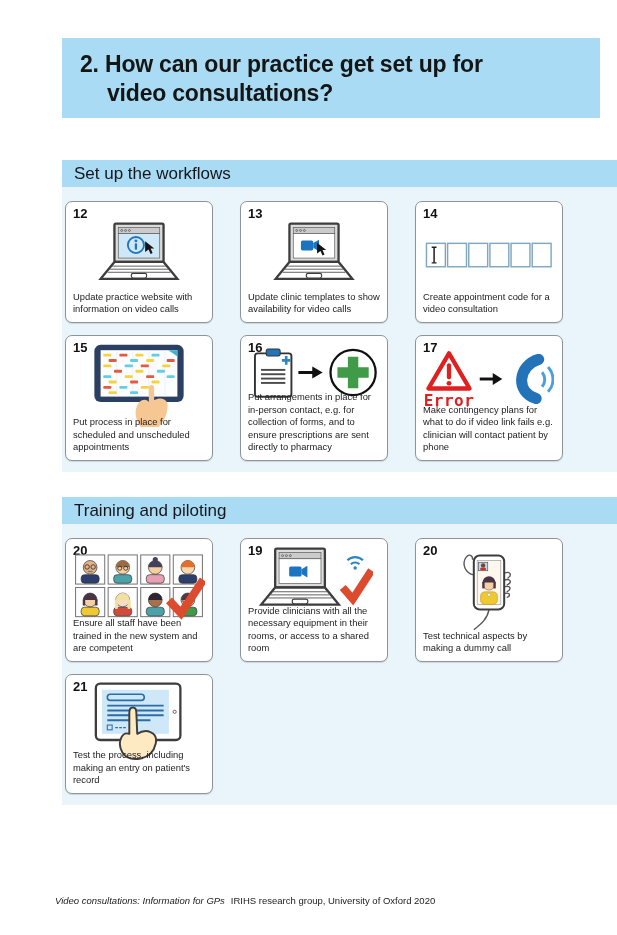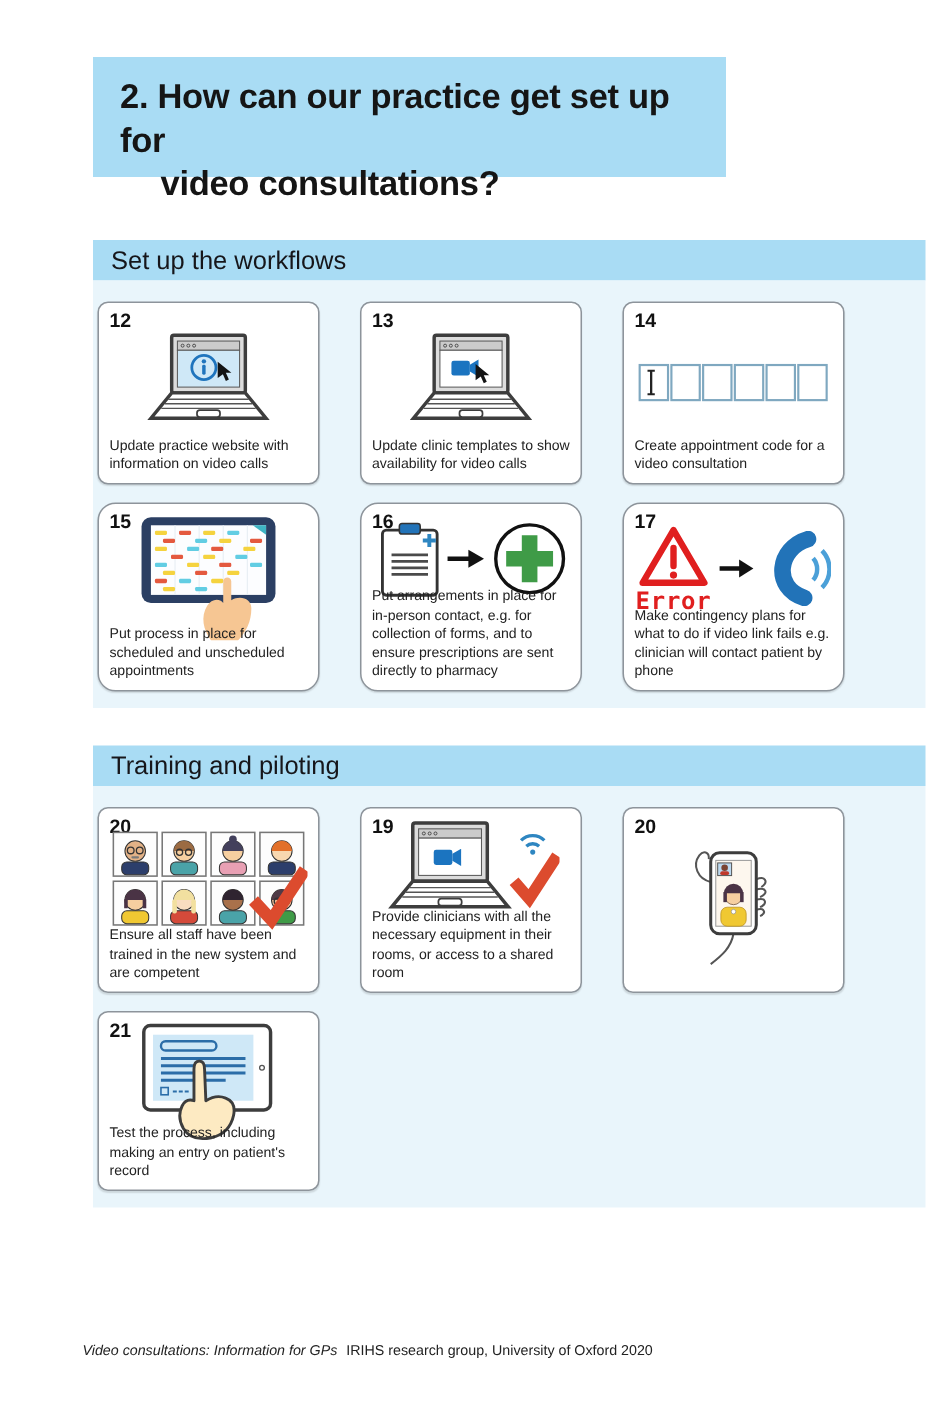--- a/index.html
+++ b/index.html
@@ -1,21 +1,21 @@
 <!DOCTYPE html>
 <html style="--banner: #a9dcf4; --sectionbg: #e9f5fb;"><head>
 <meta charset="utf-8">
 <style>
   html,body{margin:0;padding:0;}
   body{
     width:617px;height:935px;background:#ffffff;position:relative;
     font-family:"Liberation Sans", sans-serif;color:#1c1c1c;overflow:hidden;
   }
   .title-banner{
-    margin:38px 0 0 62px;width:422px;height:80px;background:var(--banner,#a9dcf4);
+    margin:38px 0 0 62px;width:538px;height:80px;background:var(--banner,#a9dcf4);
     box-sizing:border-box;padding:12px 10px 0 18px;
   }
   .title-banner .t1,.title-banner .t2{
     font-size:23px;font-weight:bold;color:#151515;line-height:1.25;letter-spacing:-0.2px;
   }
   .title-banner .t2{margin-left:27px;}
   .section{margin-left:62px;width:617px;}
   .sec1{margin-top:42px;}
   .sec2{margin-top:25px;}
   .section-header{
@@ -25,21 +25,21 @@
   .section-body{
     background:var(--sectionbg,#e9f5fb);box-sizing:border-box;
     padding:14px 33px 11px 3px;
   }
   .cards{display:grid;grid-template-columns:repeat(3,148px);column-gap:27px;row-gap:12px;}
   .card{
     background:#fff;border:1px solid #8d949b;border-radius:7px;box-sizing:border-box;
     height:122px;padding:5px 7px 6px 7px;display:flex;flex-direction:column;
     box-shadow:0 1px 1px rgba(0,0,0,0.12);
   }
-  .sec1 .card:nth-child(n+4){height:126px;border-radius:12px;}
+  .sec1 .card:nth-child(n+4){height:126px;}
   .sec2 .card{height:124px;}
   .sec2 .card:nth-child(4){height:120px;}
   .card-number{font-size:13px;font-weight:bold;color:#111;line-height:1;}
   .icon-area{flex:1;display:flex;align-items:center;justify-content:center;min-height:0;}
   .icon-row{display:flex;align-items:center;justify-content:center;gap:4px;}
   .caption{font-size:9.4px;line-height:1.34;color:#222;margin-top:auto;}
   .err-stack{display:flex;flex-direction:column;align-items:center;}
   .err-label{
     font-family:"DejaVu Sans Mono", monospace;font-weight:bold;color:#e01f1f;
     font-size:16px;letter-spacing:0.5px;line-height:1;margin-top:1px;
@@ -336,20 +336,21 @@
             <path d="M38.5,35 a7.5,7.5 0 0 1 15,0 z" fill="#4a3345"></path>
             <rect x="38" y="34" width="2.8" height="8" fill="#4a3345"></rect>
             <rect x="51.2" y="34" width="2.8" height="8" fill="#4a3345"></rect>
             <rect x="36" y="46" width="20" height="15" rx="5" fill="#f0c832" stroke="#b98f1e" stroke-width="0.6"></rect>
             <circle cx="46" cy="49.5" r="1.8" fill="#fff" stroke="#888" stroke-width="0.5"></circle>
             <rect x="33.5" y="11" width="11" height="10" fill="#bcd9f0" stroke="#555" stroke-width="0.8"></rect>
             <circle cx="39" cy="14.8" r="2.6" fill="#7a4433"></circle>
             <rect x="35.5" y="17.6" width="7" height="3" rx="1.5" fill="#c0392b"></rect>
           </svg>
         </div>
+        <div class="caption">Test technical aspects by making a dummy call</div>
       </div>
 
       <div class="card">
         <div class="card-number">21</div>
         <div class="icon-area">
           <svg viewBox="0 0 122 92" width="108" height="81">
             <rect x="12" y="3" width="96" height="64" rx="5" fill="#fff" stroke="#3d3d3d" stroke-width="2.6"></rect>
             <rect x="19" y="10" width="76" height="50" fill="#cfe8f7"></rect>
             <circle cx="101.5" cy="35" r="1.8" fill="none" stroke="#555" stroke-width="1"></circle>
             <rect x="25" y="15" width="42" height="7" rx="3.5" fill="none" stroke="#2b6da8" stroke-width="1.8"></rect>

